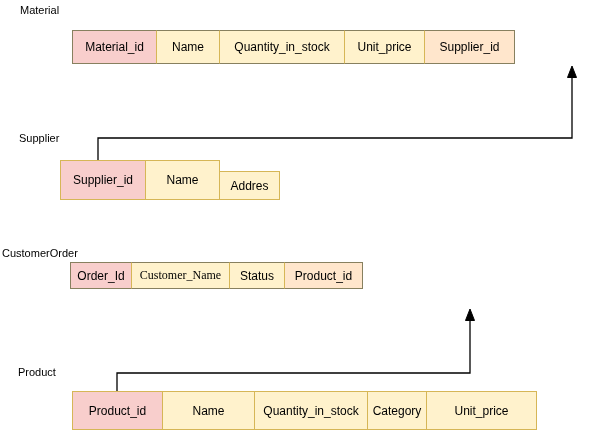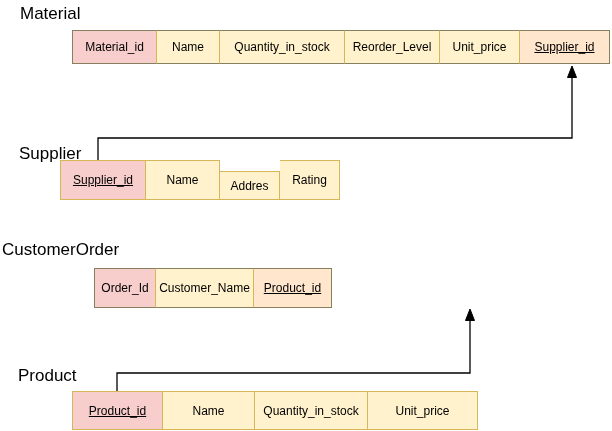--- a/index.html
+++ b/index.html
@@ -2,81 +2,81 @@
 <html style="--cream-fill: #fff2cc; --cream-border: #d6b656; --pink-fill: #f8cecc; --peach-fill: #ffe6cc; --outer-border-dark: #87805f; --connector: #000000;"><head>
 <meta charset="utf-8">
 <style>
   html,body{margin:0;padding:0;}
   body{
     width:612px;height:431px;position:relative;background:#ffffff;
     font-family:"Liberation Sans","DejaVu Sans",sans-serif;
     overflow:hidden;color:#000;
   }
   .entity-label{
-    position:absolute;font-size:17px;color:#000;white-space:nowrap;
+    position:absolute;font-size:11px;color:#000;white-space:nowrap;
   }
   .table-row{
     position:absolute;display:flex;box-sizing:border-box;
   }
   .table-row .cell{
     box-sizing:border-box;display:flex;align-items:center;justify-content:center;
     font-size:12px;white-space:nowrap;overflow:hidden;
     background:var(--cream-fill);
     border:1px solid var(--cream-border);
     border-left:none;
   }
   .table-row .cell:first-child{border-left:1px solid var(--cream-border);}
   
   .frame-dark .cell{border-top-color:var(--outer-border-dark);border-bottom-color:var(--outer-border-dark);}
   .frame-dark .cell:first-child{border-left-color:var(--outer-border-dark);}
   .frame-dark .cell:last-child{border-right-color:var(--outer-border-dark);}
   .cell.pink{background:var(--pink-fill);}
   .cell.peach{background:var(--peach-fill);}
-  .cell.underline{text-decoration:underline;}
+  .cell.underline{}
   #connector-layer{
     position:absolute;left:0;top:0;width:612px;height:431px;
     pointer-events:none;
   }
   #connector-layer path{fill:none;stroke:var(--connector);stroke-width:1.3;}
   #connector-layer polygon{fill:var(--connector);stroke:var(--connector);}
 </style>
 </head>
 <body>
 
 <div class="entity-label" style="left:20px;top:4px;">Material</div>
-<div class="entity-label" style="left:19px;top:144px;">Supplier</div>
-<div class="entity-label" style="left:2px;top:240px;">CustomerOrder</div>
+<div class="entity-label" style="left:19px;top:132px;">Supplier</div>
+<div class="entity-label" style="left:2px;top:247px;">CustomerOrder</div>
 <div class="entity-label" style="left:18px;top:366px;text-align:center;">Product</div>
 
 <div class="table-row frame-dark" style="left:72px;top:30px;height:34px;">
   <div class="cell pink" style="width:85px;">Material_id</div>
   <div class="cell" style="width:63px;">Name</div>
   <div class="cell" style="width:125px;">Quantity_in_stock</div>
-  <div class="cell" style="width:95px;">Reorder_Level</div>
   <div class="cell" style="width:80px;">Unit_price</div>
   <div class="cell peach underline" style="width:90px;">Supplier_id</div>
 </div>
 
 <div class="table-row" style="left:60px;top:160px;height:40px;">
   <div class="cell pink underline" style="width:86px;">Supplier_id</div>
   <div class="cell" style="width:74px;">Name</div>
   <div class="cell" style="width:60px;margin-top:11px;">Addres</div>
-  <div class="cell" style="width:60px;">Rating</div>
 </div>
 
-<div class="table-row frame-dark" style="left:70px;top:268px;height:40px;margin-left:24px;">
+<div class="table-row frame-dark" style="left:70px;top:262px;height:27px;">
   <div class="cell pink" style="width:62px;">Order_Id</div>
-  <div class="cell" style="width:98px;">Customer_Name</div>
+  <div class="cell" style="width:98px;font-family:Liberation Serif, serif;">Customer_Name</div>
+  <div class="cell" style="width:55px;">Status</div>
   <div class="cell peach underline" style="width:78px;">Product_id</div>
 </div>
 
 <div class="table-row" style="left:72px;top:391px;height:39px;">
   <div class="cell pink underline" style="width:91px;">Product_id</div>
   <div class="cell" style="width:92px;">Name</div>
   <div class="cell" style="width:113px;">Quantity_in_stock</div>
+  <div class="cell" style="width:59px;">Category</div>
   <div class="cell" style="width:110px;">Unit_price</div>
 </div>
 
 <svg id="connector-layer" viewBox="0 0 612 431" xmlns="http://www.w3.org/2000/svg">
   <g>
     <path d="M 98 160 L 98 138 L 572 138 L 572 77"></path>
     <polygon points="572,66 567.5,77.5 576.5,77.5"></polygon>
   </g>
   <g>
     <path d="M 117 391 L 117 373 L 470 373 L 470 314"></path>

